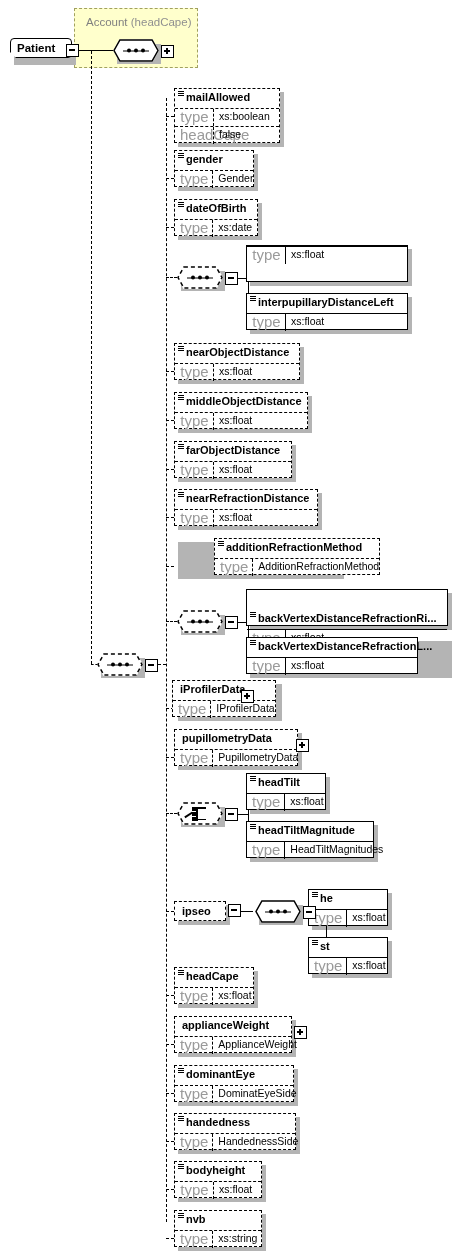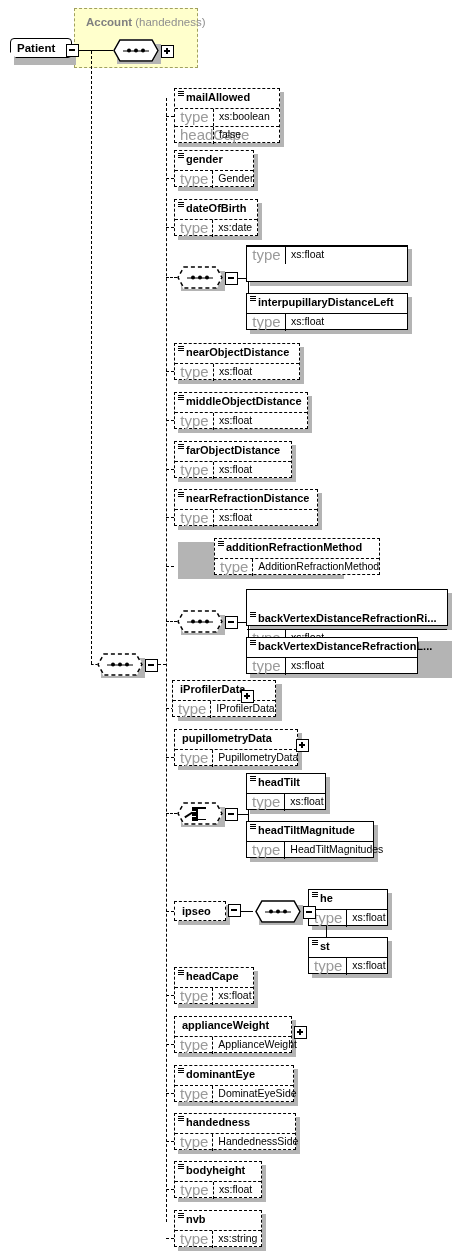--- a/index.html
+++ b/index.html
@@ -101,29 +101,29 @@
   .ln.v-dash{border-left:1.4px dashed #000;}
 
   
   .extbox{
     position:absolute;background:#ffffcc;border:1.4px dashed #a0a060;
     box-sizing:border-box;z-index:0;
   }
   .extlabel{
     position:absolute;z-index:4;font-size:11.5px;white-space:nowrap;color:#808080;
   }
-  .extlabel b{color:#808080;font-weight:bold;}
+  .extlabel b{color:#808080;font-weight:normal;}
   .extlabel span{color:#909090;font-weight:normal;}
 </style>
 </head>
 <body>
 
 <div id="canvas">
     <div class="extbox" style="left: 74px; top: 8px; width: 124px; height: 60px;"></div>
-    <div class="extlabel" style="left: 86px; top: 16px;"><b>Account</b><span> (handedness)</span></div>
+    <div class="extlabel" style="left: 86px; top: 16px;"><b>Account</b><span> (headCape)</span></div>
     <div class="shadow" style="left: 14px; top: 45px; width: 62px; height: 20px;"></div>
     <div class="rootel" style="left: 10px; top: 38px; width: 62px; height: 20px;">Patient</div>
     <div class="tog" style="left: 66px; top: 44px; width: 13px; height: 13px;">
       <div class="h"></div>
     </div>
     <div class="ln h-solid" style="left: 79px; top: 50px; width: 40px; height: 0px;"></div>
     <div class="shadow" style="left: 117px; top: 44px; width: 44px; height: 20px;"></div>
     <div class="comp" style="left: 113px; top: 39px; width: 46px; height: 23px;">
       <div class="pill"></div>
       <svg width="46" height="23" style="position: absolute; left: 0px; top: 0px;">

